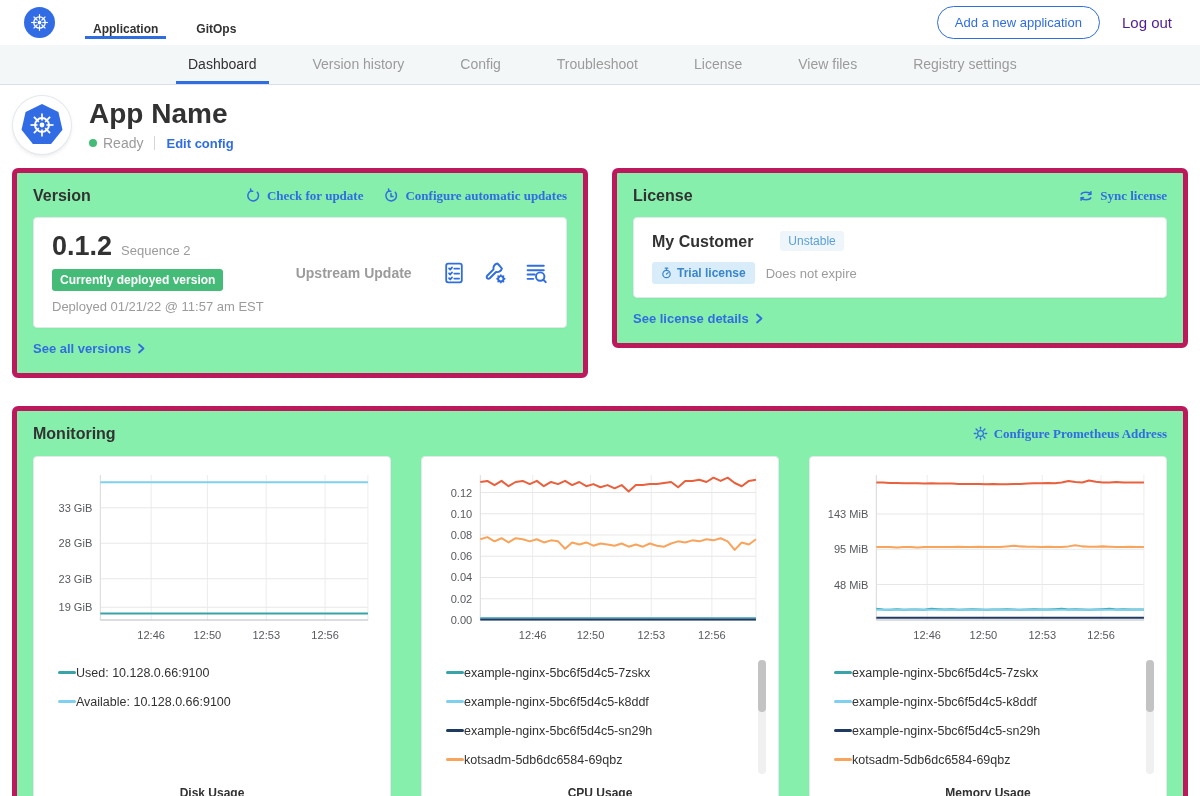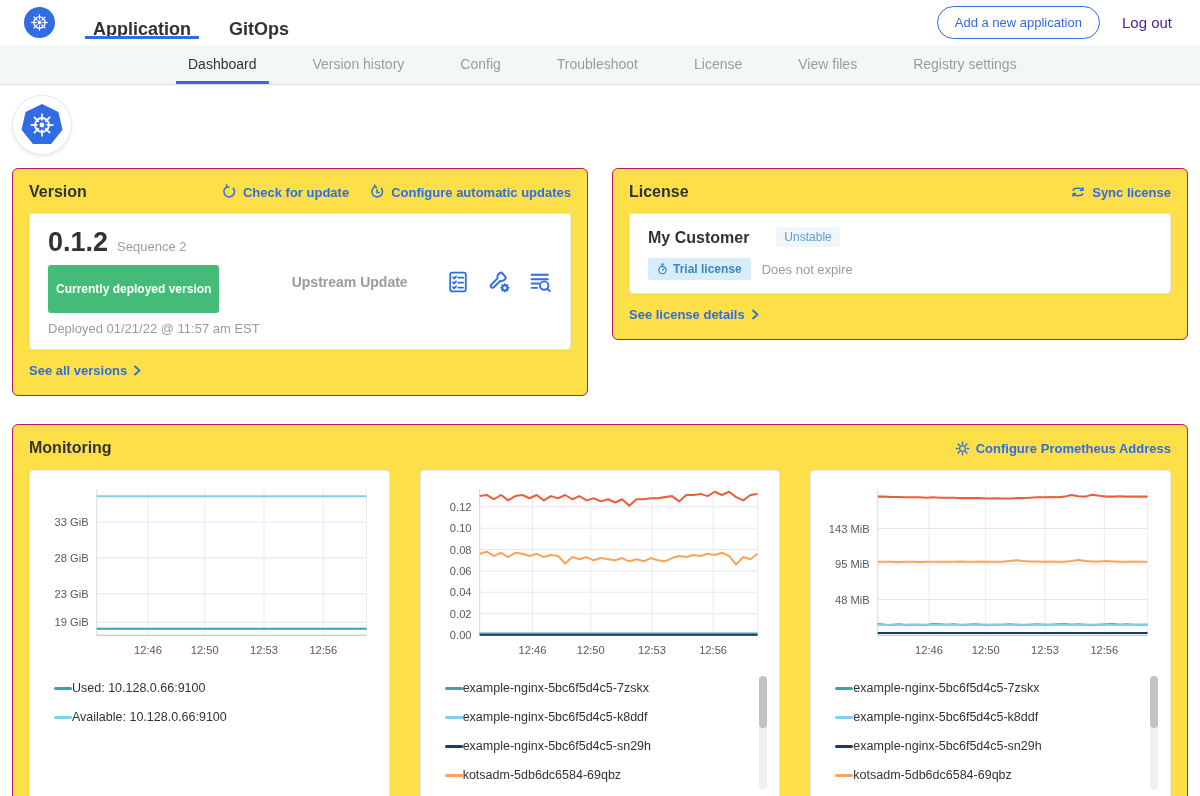--- a/index.html
+++ b/index.html
@@ -6,21 +6,21 @@
   html,body { margin:0; padding:0; }
   body {
     width:1200px; height:796px; overflow:hidden; position:relative;
     font-family:"Liberation Sans", sans-serif; color:#323232; background:#fff;
   }
   a { text-decoration:none; cursor:pointer; }
 
   
   .topnav { display:flex; align-items:center; height:45px; padding:0 28px 0 24px; background:#fff; }
   .brand { width:31px; height:31px; border-radius:50%; background:#326ce5; display:flex; align-items:center; justify-content:center; margin-right:38px; flex:none; cursor:pointer; }
-  .topnav-tab { font-size:18px; font-weight:bold; color:#323232; margin-right:38px; height:32px; line-height:45px; position:relative; cursor:pointer; }
+  .topnav-tab { font-size:12px; font-weight:bold; color:#323232; margin-right:38px; height:32px; line-height:45px; position:relative; cursor:pointer; }
   .topnav-tab.active::after { content:''; position:absolute; left:-8px; right:-8px; bottom:0; height:3px; background:#2f6de0; }
   .topnav-spacer { flex:1; }
   .add-btn { border:1px solid #2f6de0; color:#2f6de0; background:#fff; border-radius:17px; padding:8px 17px; font-size:13px; font-weight:normal; margin-right:22px; cursor:pointer; font-family:inherit; }
   .logout { font-size:15px; color:#4c1d95; cursor:pointer; }
 
   
   .subnav { height:40px; background:#f4f7f8; border-bottom:1px solid #d9dfe4; display:flex; padding-left:188px; }
   .subnav-item { line-height:39px; font-size:14px; color:#9b9b9b; margin-right:56px; position:relative; cursor:pointer; white-space:nowrap; }
   .subnav-item.active { color:#323232; font-weight:normal; }
   .subnav-item.active::after { content:''; position:absolute; left:-12px; right:-12px; bottom:0; height:3px; background:#2f6de0; }
@@ -31,33 +31,33 @@
   .app-title { font-size:28px; font-weight:bold; line-height:1.1; }
   .status-row { display:flex; align-items:center; margin-top:6px; }
   .dot { width:8px; height:8px; border-radius:50%; background:#44bb77; margin-right:6px; }
   .status-text { font-size:14px; color:#9b9b9b; }
   .vdivider { width:1px; height:14px; background:#d6d6d6; margin:0 11px; }
   .edit-config { color:#2f6de0; font-size:13px; font-weight:bold; }
 
   
   .main { padding:0 12px; }
   .cards-row { display:flex; gap:24px; align-items:flex-start; }
-  .card { background:#fde047; border:1px solid #be185d; border-radius:6px; padding:14px 16px 16px; }
+  .card { background:#86efac; border:5px solid #be185d; border-radius:6px; padding:14px 16px 16px; }
   .version-card { width:576px; flex:none; }
   .license-card { flex:1; }
   .card-head { display:flex; align-items:center; }
   .card-head h2 { font-size:16px; margin:0; font-weight:bold; }
   .head-links { margin-left:auto; display:flex; gap:20px; align-items:center; }
-  .head-link { color:#2f6de0; font-size:13px; font-weight:bold; display:inline-flex; align-items:center; gap:6px; }
+  .head-link { color:#2f6de0; font-size:13px; font-weight:bold; display:inline-flex; gap:6px;font-family:Liberation Serif, serif; }
   .inner { background:#fff; border:1px solid #e1e7eb; border-radius:4px; margin-top:12px; padding:13px 18px; box-shadow:0 1px 2px rgba(0,0,0,.03); }
   .v-inner { display:flex; align-items:center; }
   .v-numline { display:flex; align-items:baseline; }
   .v-num { font-size:27px; font-weight:bold; }
   .v-seq { font-size:13px; color:#9b9b9b; margin-left:9px; }
-  .deployed-badge { display:inline-block; background:#44bb77; color:#fff; font-size:12px; font-weight:bold; padding:17px 8px; border-radius:3px; margin-top:7px; }
+  .deployed-badge { display:inline-block; background:#44bb77; color:#fff; font-size:12px; font-weight:bold; padding:4px 8px; border-radius:3px; margin-top:7px; }
   .deployed-at { font-size:13px; color:#9b9b9b; margin-top:8px; }
   .upstream { font-size:14px; color:#9b9b9b; font-weight:bold; margin-left:32px; margin-right:auto;text-align:right; }
   .v-icons { display:flex; gap:17px; align-items:center; }
   .v-icon-btn { cursor:pointer; line-height:0; }
   .see-link { display:inline-flex; align-items:center; gap:5px; color:#2f6de0; font-size:13px; font-weight:bold; margin-top:13px; }
 
   .cust-row { display:flex; align-items:flex-end; gap:27px; }
   .cust-name { font-size:16px; font-weight:bold; }
   .badge-unstable { background:#eef6fc; color:#5b9fd4; font-size:12px; padding:3px 8px; border-radius:3px; }
   .lic-row { display:flex; align-items:center; gap:11px; margin-top:11px; }
@@ -124,20 +124,29 @@
           <line x1="23" y1="27.5" x2="23" y2="34.5"></line>
         <line x1="11.5" y1="23" x2="18.5" y2="23"></line>
           <line x1="27.5" y1="23" x2="34.5" y2="23"></line>
         <line x1="14.9" y1="14.9" x2="19.8" y2="19.8"></line>
           <line x1="26.2" y1="26.2" x2="31.1" y2="31.1"></line>
         <line x1="31.1" y1="14.9" x2="26.2" y2="19.8"></line>
           <line x1="19.8" y1="26.2" x2="14.9" y2="31.1"></line>
       </g>
       <circle cx="23" cy="23" r="2.4" fill="#fff"></circle>
     </svg>
+  </div>
+  <div>
+    <div class="app-title">App Name</div>
+    <div class="status-row">
+      <span class="dot"></span>
+      <span class="status-text">Ready</span>
+      <span class="vdivider"></span>
+      <a class="edit-config">Edit config</a>
+    </div>
   </div>
 </section>
 
 <main class="main">
   <div class="cards-row">
 
     <section class="card version-card">
       <div class="card-head">
         <h2>Version</h2>
         <div class="head-links">

